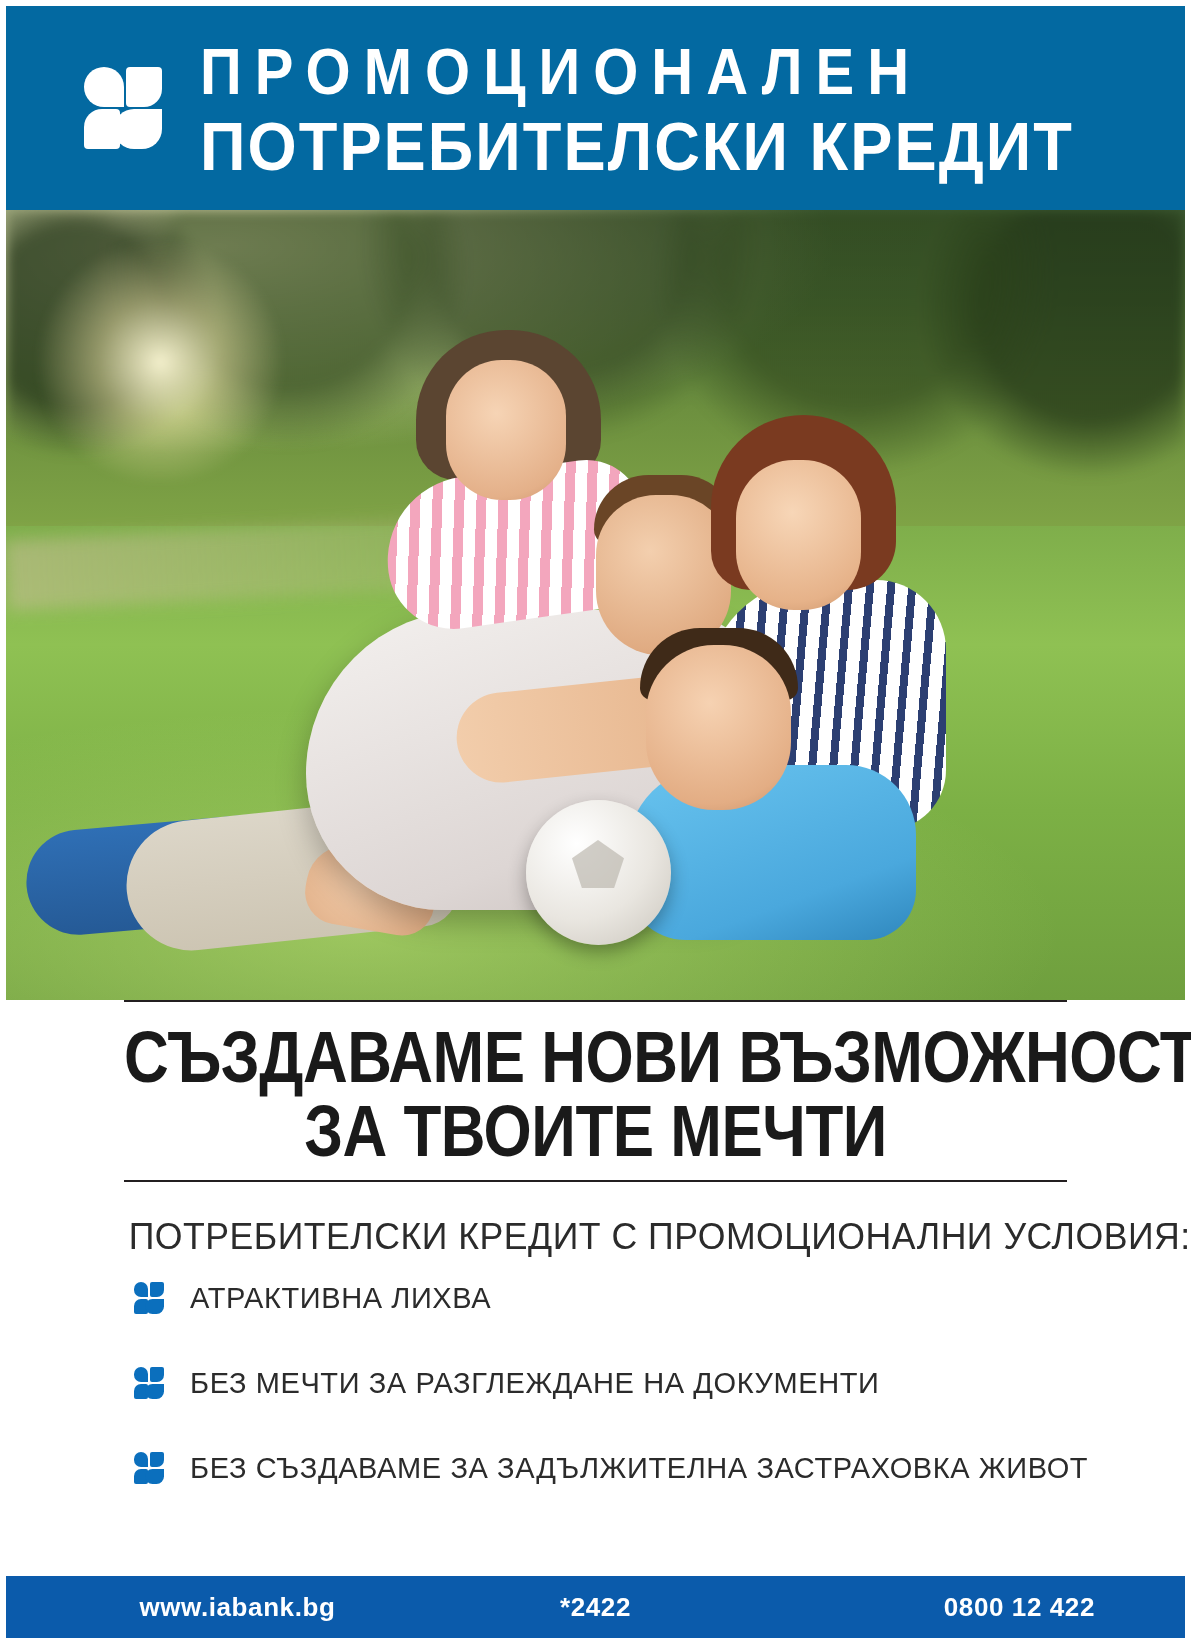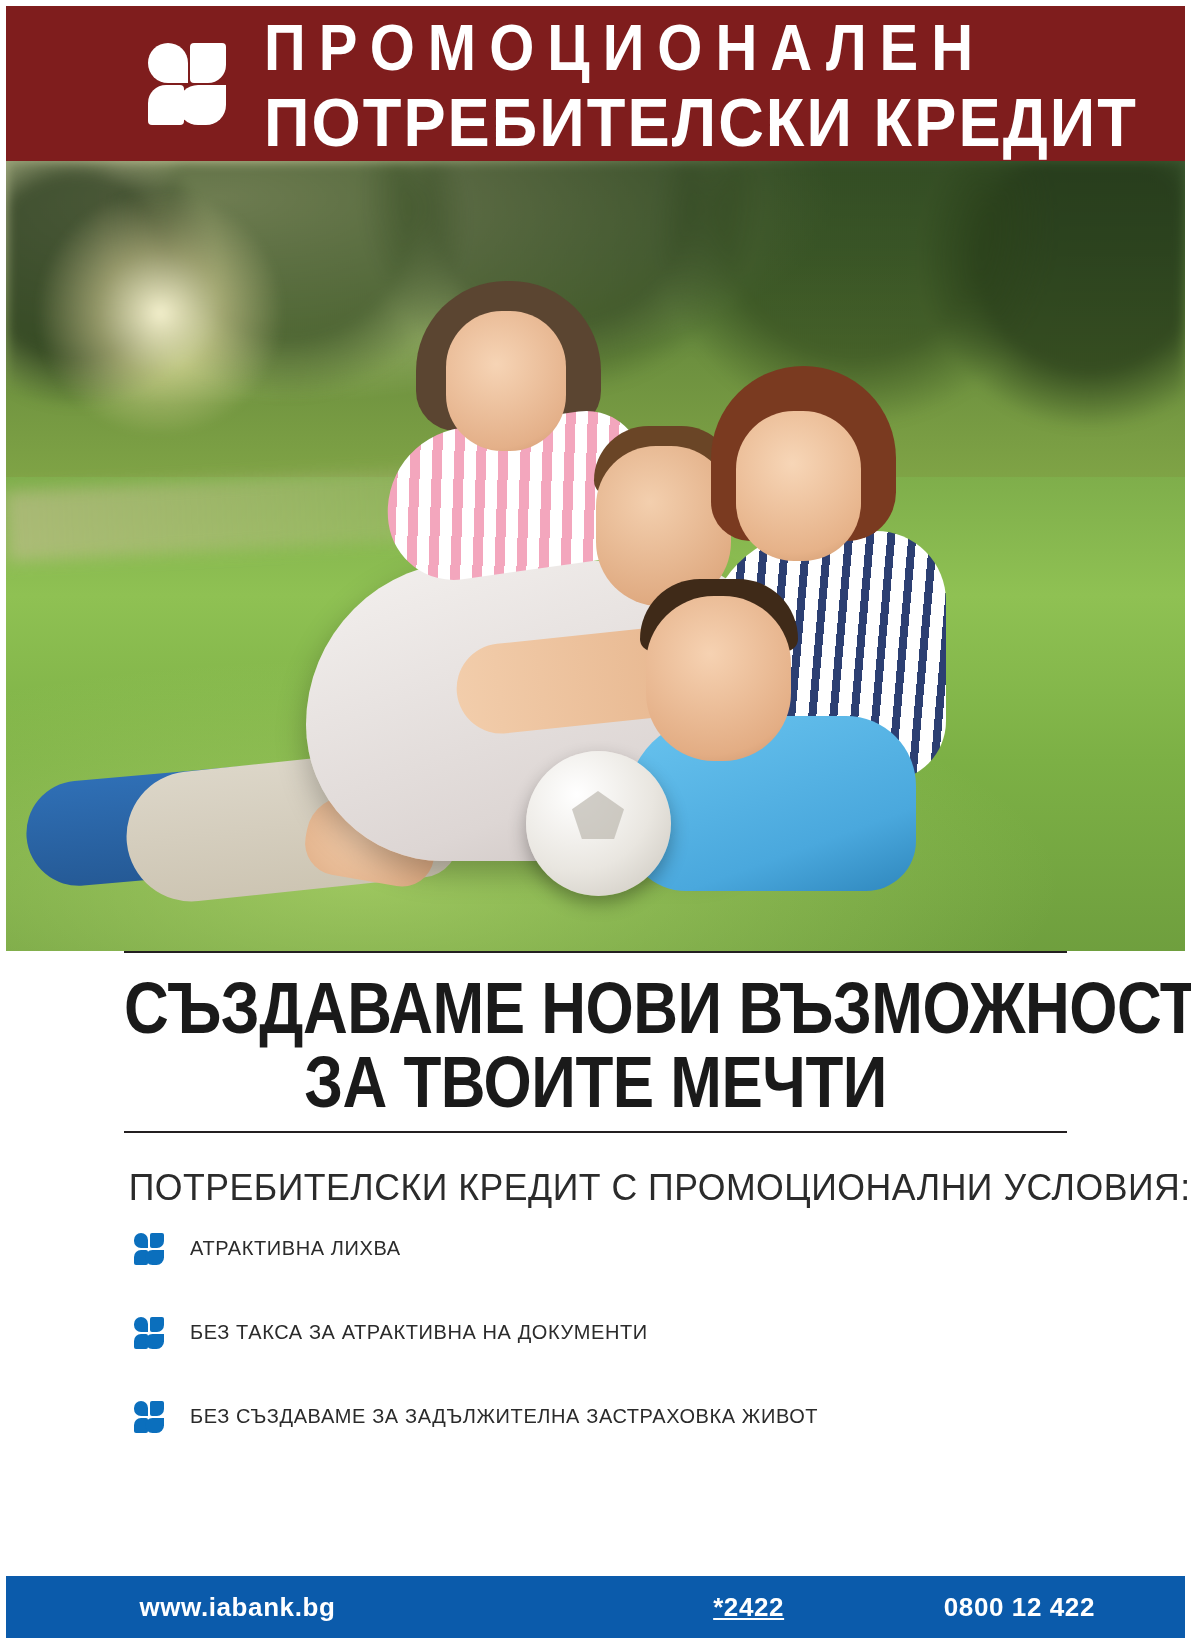--- a/index.html
+++ b/index.html
@@ -20,27 +20,26 @@
     width: 1191px;
     height: 1644px;
     background: #ffffff;
     box-sizing: border-box;
     padding: 6px 6px 0 6px;
   }
 
   
   .header {
     position: relative;
-    height: 155px;
-    background: #7f1d1d;
+    height: 204px;
+    background: #0369a1;
     display: flex;
     align-items: center;
     padding-left: 78px;
     box-sizing: border-box;
-    justify-content: center;
   }
   .logo-mark {
     width: 78px;
     height: 82px;
     position: relative;
     flex: 0 0 auto;
     margin-right: 38px;
   }
   
   .logo-mark .lp {
@@ -305,21 +304,21 @@
     height: 32px;
     margin-right: 26px;
     flex: 0 0 auto;
   }
   .bullet-icon .bp { position: absolute; background: #0b6fbd; }
   .bp1 { left: 0; top: 0; width: 14px; height: 15px; border-radius: 8px 8px 0 8px; }
   .bp2 { left: 16px; top: 0; width: 14px; height: 15px; background: #3bb4e5; border-radius: 2px 2px 7px 2px; }
   .bp3 { left: 0; top: 17px; width: 14px; height: 15px; background: #3bb4e5; border-radius: 7px 2px 2px 2px; }
   .bp4 { left: 11px; top: 17px; width: 19px; height: 15px; border-radius: 8px 0 8px 8px; }
   .bullet-text {
-    font-size: 20px;
+    font-size: 29px;
     color: #2b2b2b;
     letter-spacing: 0.6px;
     white-space: nowrap;
   }
 
   
   .footer {
     position: absolute;
     left: 6px;
     right: 6px;
@@ -327,21 +326,21 @@
     height: 62px;
     background: #0b5bab;
     display: flex;
     align-items: center;
     color: #ffffff;
     font-weight: bold;
     font-size: 26px;
     letter-spacing: 0.6px;
   }
   .footer-left { width: 34%; padding-left: 62px; box-sizing: border-box; text-align: center; }
-  .footer-center { width: 32%; text-align: right; text-decoration: underline; }
+  .footer-center { width: 32%; text-align: center; }
   .footer-right { width: 34%; text-align: right; padding-right: 90px; box-sizing: border-box; }
 </style>
 </head>
 <body>
 
 <div class="poster">
 
   <div class="header">
     <div class="logo-mark">
       <span class="lp lp1"></span>
@@ -410,21 +409,21 @@
         <span class="bullet-text">АТРАКТИВНА ЛИХВА</span>
       </div>
 
       <div class="bullet">
         <span class="bullet-icon">
           <span class="bp bp1"></span>
             <span class="bp bp2"></span>
             <span class="bp bp3"></span>
             <span class="bp bp4"></span>
         </span>
-        <span class="bullet-text">БЕЗ ТАКСА ЗА АТРАКТИВНА НА ДОКУМЕНТИ</span>
+        <span class="bullet-text">БЕЗ МЕЧТИ ЗА РАЗГЛЕЖДАНЕ НА ДОКУМЕНТИ</span>
       </div>
 
       <div class="bullet">
         <span class="bullet-icon">
           <span class="bp bp1"></span>
             <span class="bp bp2"></span>
             <span class="bp bp3"></span>
             <span class="bp bp4"></span>
         </span>
         <span class="bullet-text">БЕЗ СЪЗДАВАМЕ ЗА ЗАДЪЛЖИТЕЛНА ЗАСТРАХОВКА ЖИВОТ</span>

